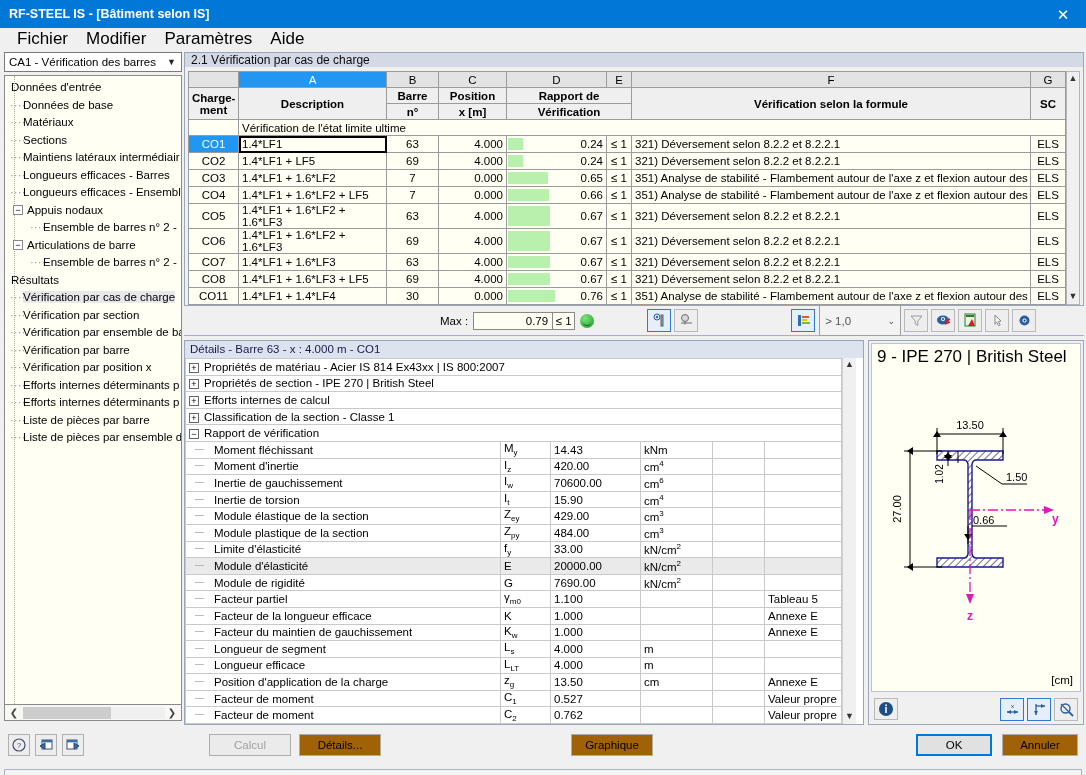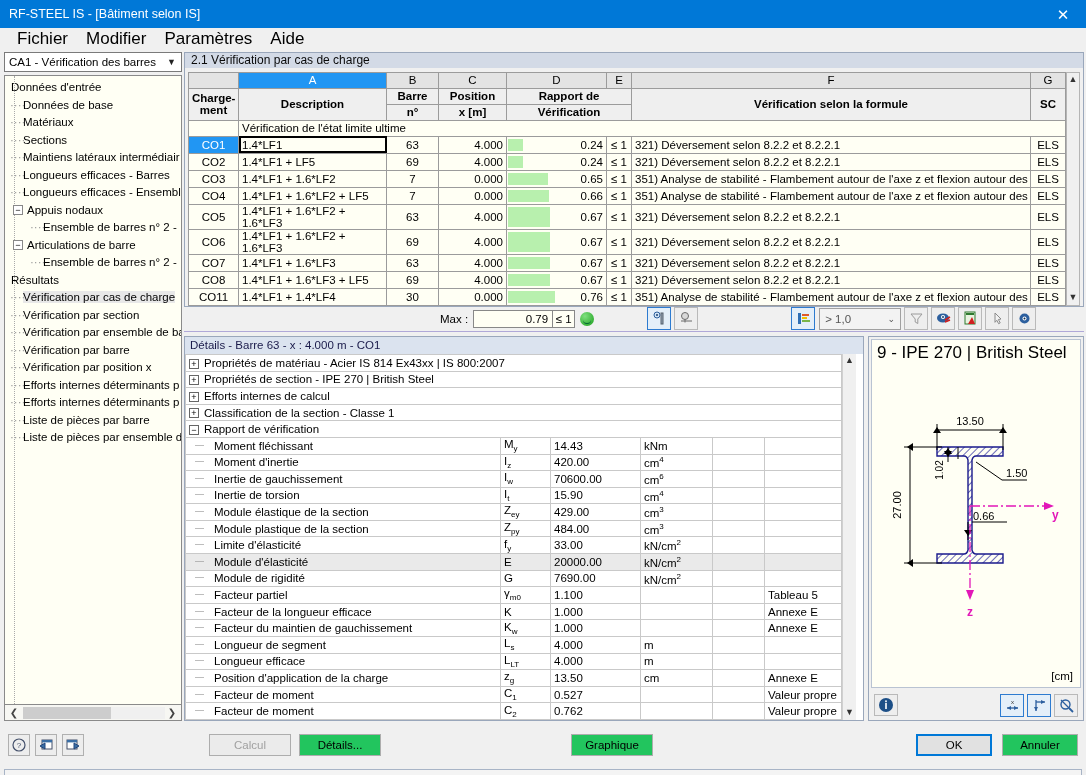--- a/index.html
+++ b/index.html
@@ -11,21 +11,21 @@
     color:#000;
     background:#f0f0f0;
     overflow:hidden;
   }
   
   #titlebar {
     height:28px; background:#0078d7; color:#fff;
     display:flex; align-items:center;
     padding:0 0 0 9px; font-size:12.5px;
   }
-  #titlebar .ttl { flex:1; }
+  #titlebar .ttl { flex:1;font-weight:bold; }
   #close-btn {
     width:46px; height:28px; display:flex; align-items:center; justify-content:center;
     font-size:15px; line-height:1; cursor:pointer;
   }
   
   #menubar {
     height:22px; background:#f0f0f0; display:flex; align-items:center;
     padding-left:8px; font-size:17px;
   }
   #menubar .mi { padding:2px 9px; cursor:default; }
@@ -102,21 +102,21 @@
   .smiley { width:14px; height:14px; border-radius:50%; background:radial-gradient(circle at 35% 30%, #7fe07f, #1a9e1a); margin-left:5px; position:relative;}
   .smiley:after { content:""; position:absolute; left:3px; top:7px; width:8px; height:4px; border-bottom:1.5px solid #063; border-radius:0 0 8px 8px;}
   .tbtn {
     width:24px; height:23px; border:1px solid #b9b9b9; background:#eeeeee;
     margin-left:3px; display:flex; align-items:center; justify-content:center;
     font-size:11px; position:relative;
   }
   .tbtn.on { border:1px solid #2d7bd0; background:#e4eff9; }
   .tbtn svg { display:block; }
   #filter-select {
-    width:82px; height:22px; border:1px solid #a0a0a0; background:#f3f3f3; margin-left:4px;
+    width:82px; height:31px; border:1px solid #a0a0a0; background:#f3f3f3; margin-left:4px;
     display:flex; align-items:center; padding-left:5px; font-size:11.5px; color:#555; position:relative;
   }
   #filter-select .caret { position:absolute; right:5px; font-size:9px; }
   
   #lower { flex:1; display:flex; padding-top:4px; }
   #details {
     flex:1; border:1px solid #9aa7bb; background:#fff; display:flex; flex-direction:column;
     margin-right:4px;
   }
   #details-hdr {
@@ -145,21 +145,21 @@
   #sec-unit { position:absolute; right:7px; bottom:5px; font-size:11.5px; }
   #sec-tools { height:30px; display:flex; align-items:center; padding:0 5px; }
   #sec-tools .spacer { flex:1; }
   .infobtn {
     width:24px; height:22px; border:1px solid #b9b9b9; background:#eee;
     display:flex; align-items:center; justify-content:center;
   }
   
   #bottombar { height:48px; display:flex; align-items:center; padding:0 8px; }
   .bbtn {
-    height:22px; min-width:75px; border:1px solid #adadad; background:#22c55e;
+    height:22px; min-width:75px; border:1px solid #adadad; background:#a16207;
     display:flex; align-items:center; justify-content:center; font-size:11.5px;
   }
   .bbtn.disabled { color:#a0a0a0; background:#ebebeb; }
   .bbtn.primary { border:2px solid #0078d7; background:#e1e1e1; }
   .sqbtn { width:22px; height:22px; border:1px solid #b0b0b0; background:#ededed; margin-right:5px; display:flex; align-items:center; justify-content:center;}
   #statusbar { height:26px; border:1px solid #a8b4c6; background:#f4f4f4; margin:0 4px; }
   .sup { font-size:8px; vertical-align:super; }
   .sub { font-size:8px; vertical-align:sub; }
 </style>
 </head>

